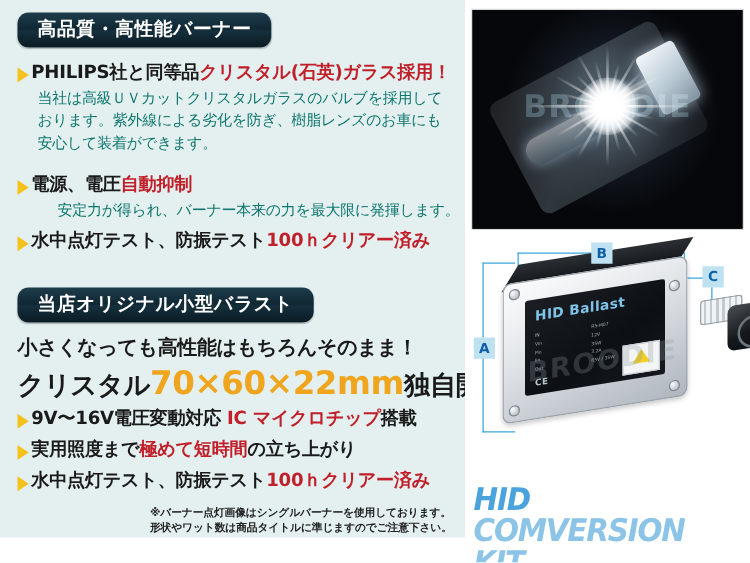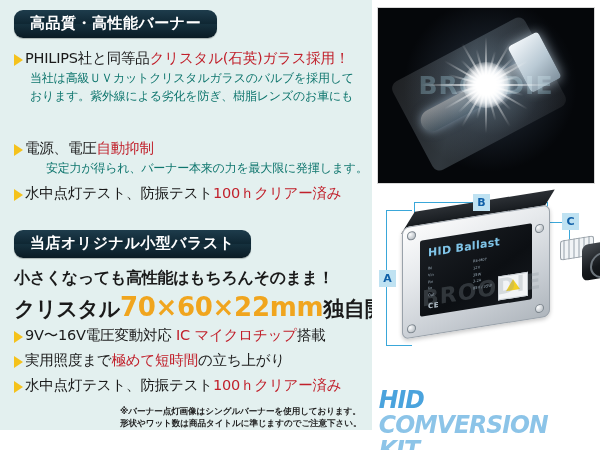--- a/index.html
+++ b/index.html
@@ -45,21 +45,21 @@
     white-space:nowrap;
   }
   .arrow{
     width:0;height:0;flex:none;
     border-left:9px solid #f5c21b;
     border-top:6px solid transparent;
     border-bottom:6px solid transparent;
     margin-top:4px;margin-right:2px;
   }
   .b-head{
-    font-size:14.5px;font-weight:normal;color:#1a1a1a;
+    font-size:14.5px;font-weight:bold;color:#1a1a1a;
     line-height:1.2;letter-spacing:-.2px;
   }
   .red{color:#c1202b;}
   .gold{color:#f0a51e;}
   .body-txt{
     position:absolute;
     font-size:12px;color:#0f766e;line-height:1.45;
     letter-spacing:-.2px;font-weight:400;
     white-space:nowrap;
   }
@@ -254,20 +254,21 @@
     <div id="badge1" class="badge-wrap">
       <span class="badge">高品質・高性能バーナー</span>
     </div>
 
     <div class="bullet" style="left:14px;top:50px;">
       <span class="arrow"></span>
       <span class="b-head"><span>PHILIPS社と同等品</span><span class="red">クリスタル(石英)ガラス採用！</span></span>
     </div>
     <div class="body-txt" style="left:30px;top:70px;">当社は高級ＵＶカットクリスタルガラスのバルブを採用して</div>
     <div class="body-txt" style="left:30px;top:88px;text-align:right;">おります。紫外線による劣化を防ぎ、樹脂レンズのお車にも</div>
+    <div class="body-txt" style="left:30px;top:106px;">安心して装着ができます。</div>
 
     <div class="bullet" style="left:14px;top:140px;">
       <span class="arrow"></span>
       <span class="b-head"><span>電源、電圧</span><span class="red">自動抑制</span></span>
     </div>
     <div class="body-txt" style="left:30px;top:160px;margin-left:16px;">安定力が得られ、バーナー本来の力を最大限に発揮します。</div>
 
     <div class="bullet" style="left:14px;top:185px;">
       <span class="arrow"></span>
       <span class="b-head"><span>水中点灯テスト、防振テスト</span><span class="red">100ｈクリアー済み</span></span>

